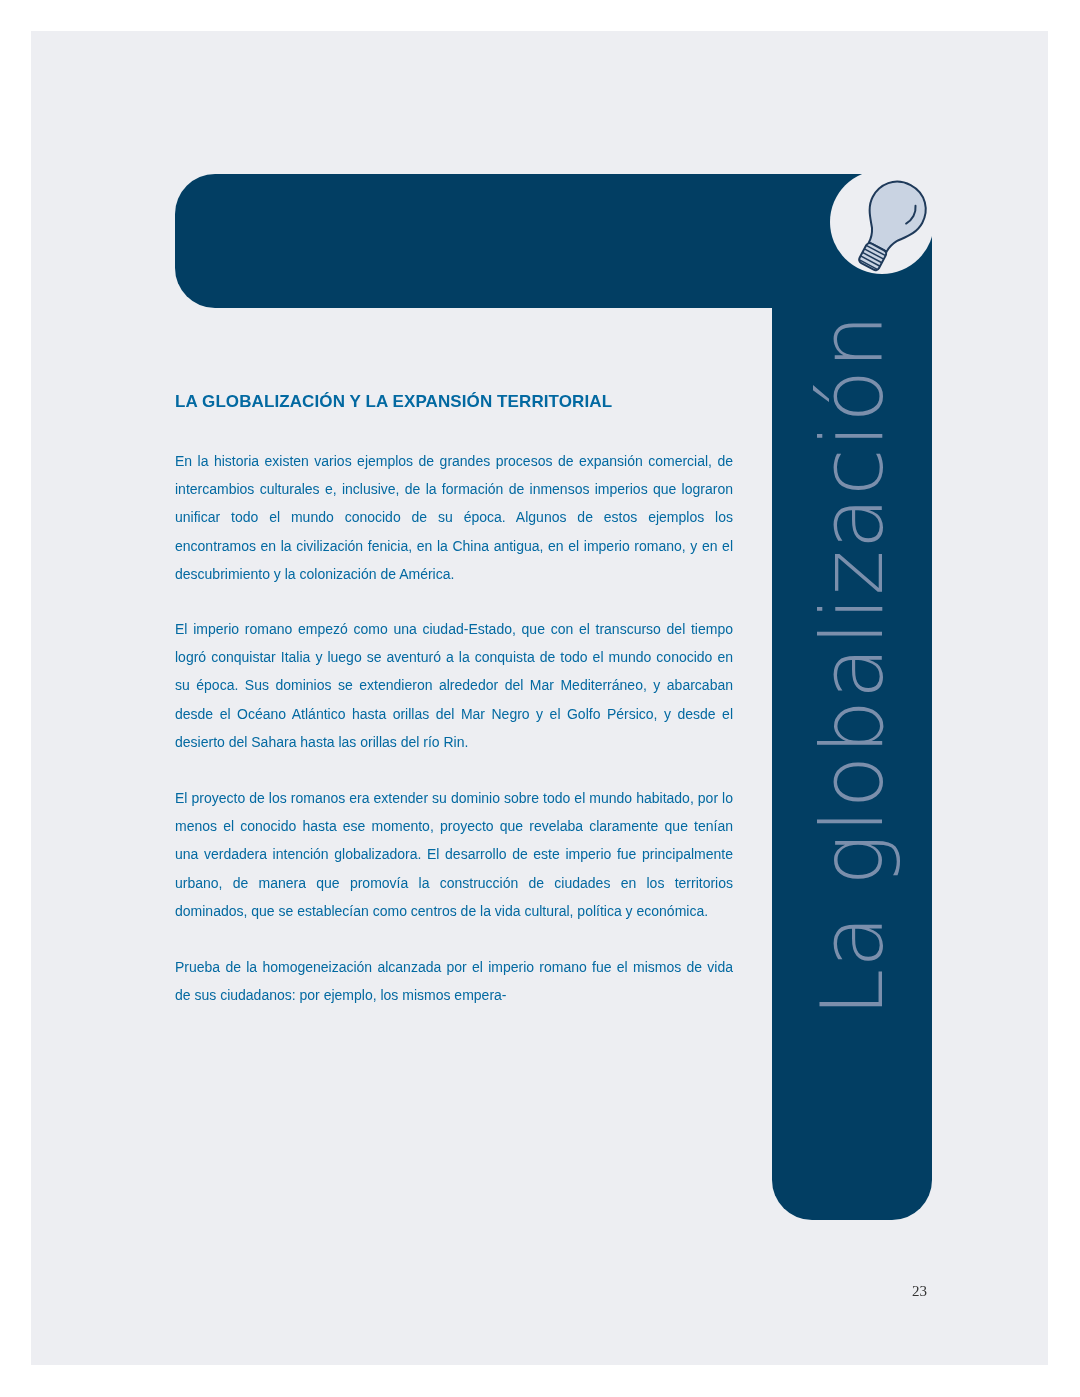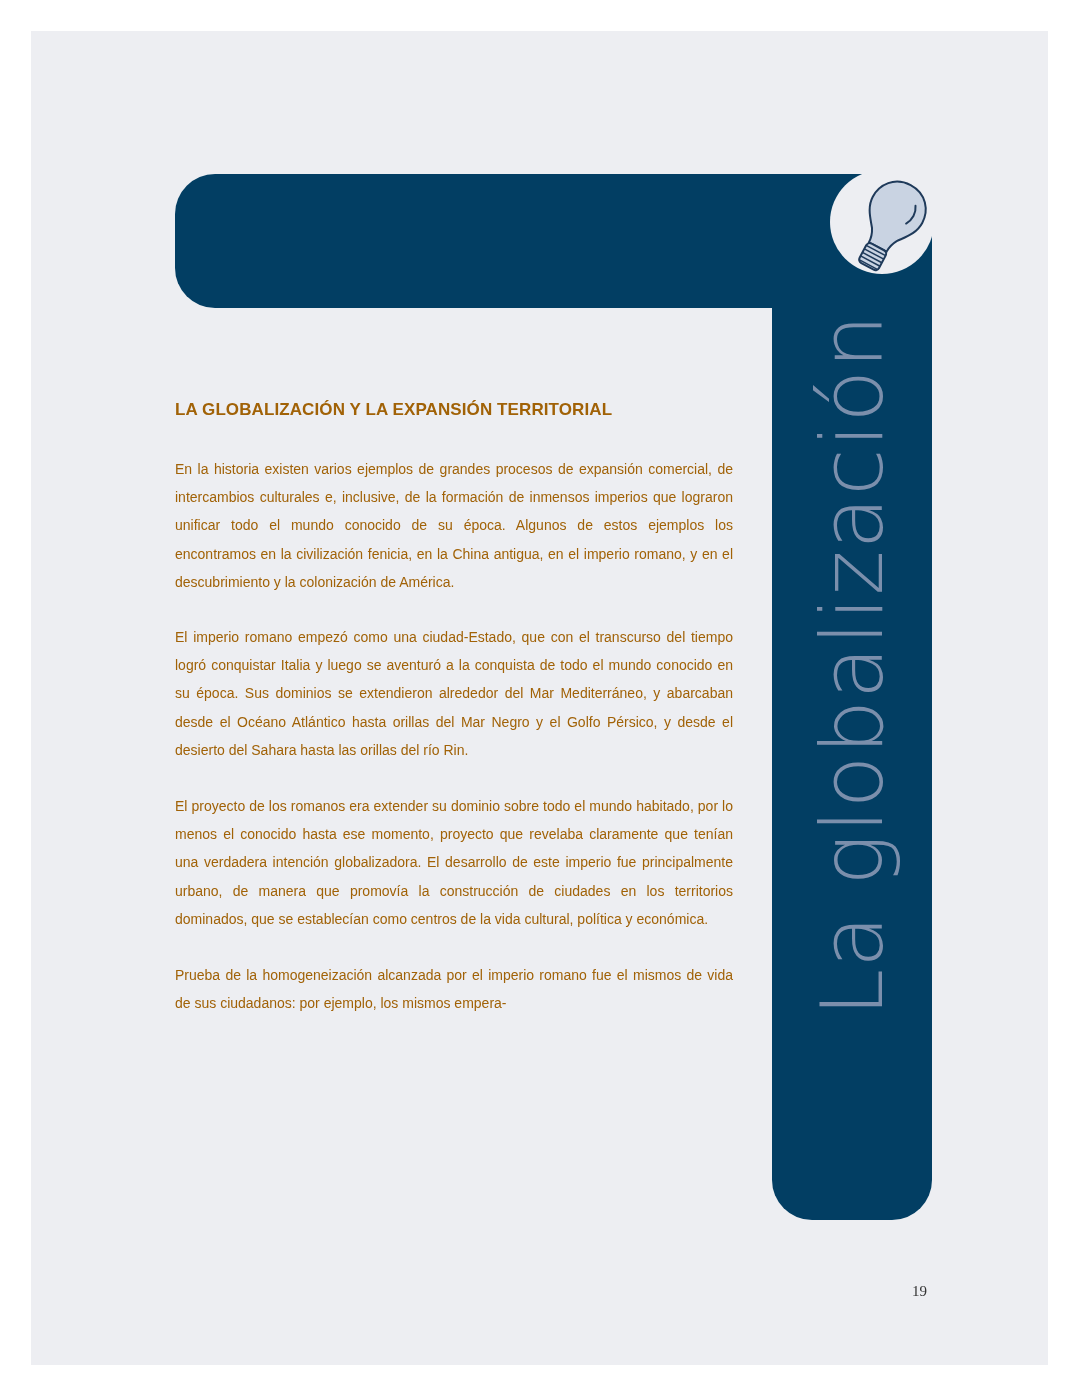--- a/index.html
+++ b/index.html
@@ -60,23 +60,23 @@
       white-space: nowrap;
       font-family: "DejaVu Sans", sans-serif;
       font-weight: 200;
       font-size: 86px;
       letter-spacing: 1px;
       color: #7b8fac;
       line-height: 1;
     }
     .content {
       position: absolute;
-      left: 175px; top: 396px;
+      left: 175px; top: 388px;
       width: 558px;
-      color: #a16207;
+      color: #0369a1;
     }
     .heading {
       font-weight: bold;
       font-size: 17px;
       line-height: 28px;
       margin: 0;
       letter-spacing: 0.1px;
     }
     .para {
       font-size: 14px;
@@ -129,13 +129,13 @@
 
 <div class="content">
   <h2 class="heading h1">LA GLOBALIZACIÓN Y LA EXPANSIÓN TERRITORIAL</h2>
   <p class="para p1">En la historia existen varios ejemplos de grandes procesos de expansión comercial, de intercambios culturales e, inclusive, de la formación de inmensos imperios que lograron unificar todo el mundo conocido de su época. Algunos de estos ejemplos los encontramos en la civilización fenicia, en la China antigua, en el imperio romano, y en el descubrimiento y la colonización de América.</p>
 
   <p class="para p2">El imperio romano empezó como una ciudad-Estado, que con el transcurso del tiempo logró conquistar Italia y luego se aventuró a la conquista de todo el mundo conocido en su época. Sus dominios se extendieron alrededor del Mar Mediterráneo, y abarcaban desde el Océano Atlántico hasta orillas del Mar Negro y el Golfo Pérsico, y desde el desierto del Sahara hasta las orillas del río Rin.</p>
   <p class="para p3">El proyecto de los romanos era extender su dominio sobre todo el mundo habitado, por lo menos el conocido hasta ese momento, proyecto que revelaba claramente que tenían una verdadera intención globalizadora. El desarrollo de este imperio fue principalmente urbano, de manera que promovía la construcción de ciudades en los territorios dominados, que se establecían como centros de la vida cultural, política y económica.</p>
   <p class="para p4">Prueba de la homogeneización alcanzada por el imperio romano fue el mismos de vida de sus ciudadanos: por ejemplo, los mismos empera-</p>
 </div>
 
-<div class="page-number">19</div>
+<div class="page-number">23</div>
 
 </body></html>

